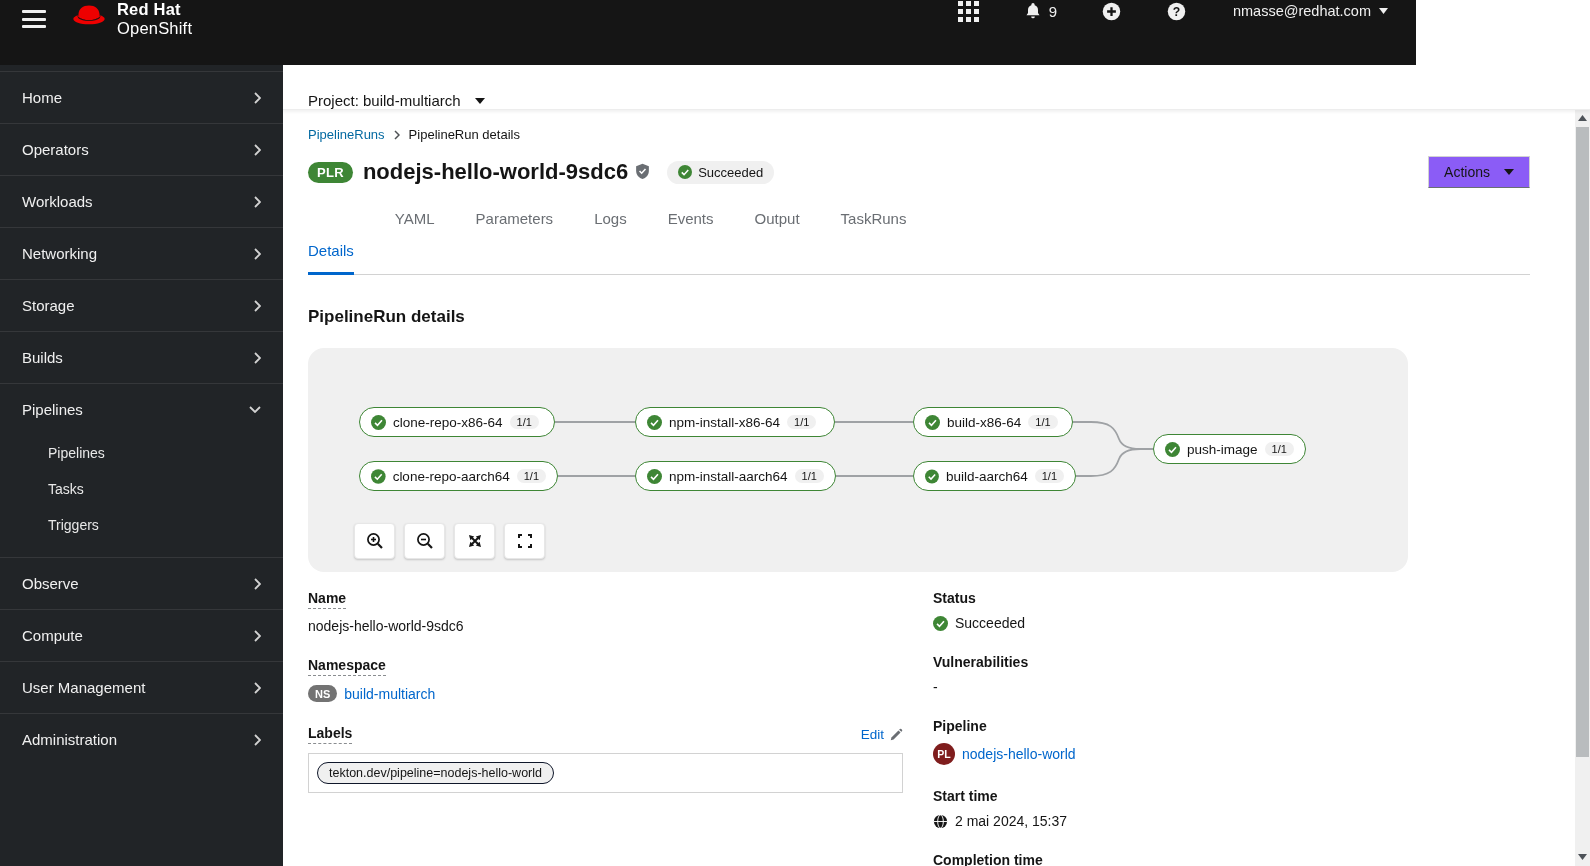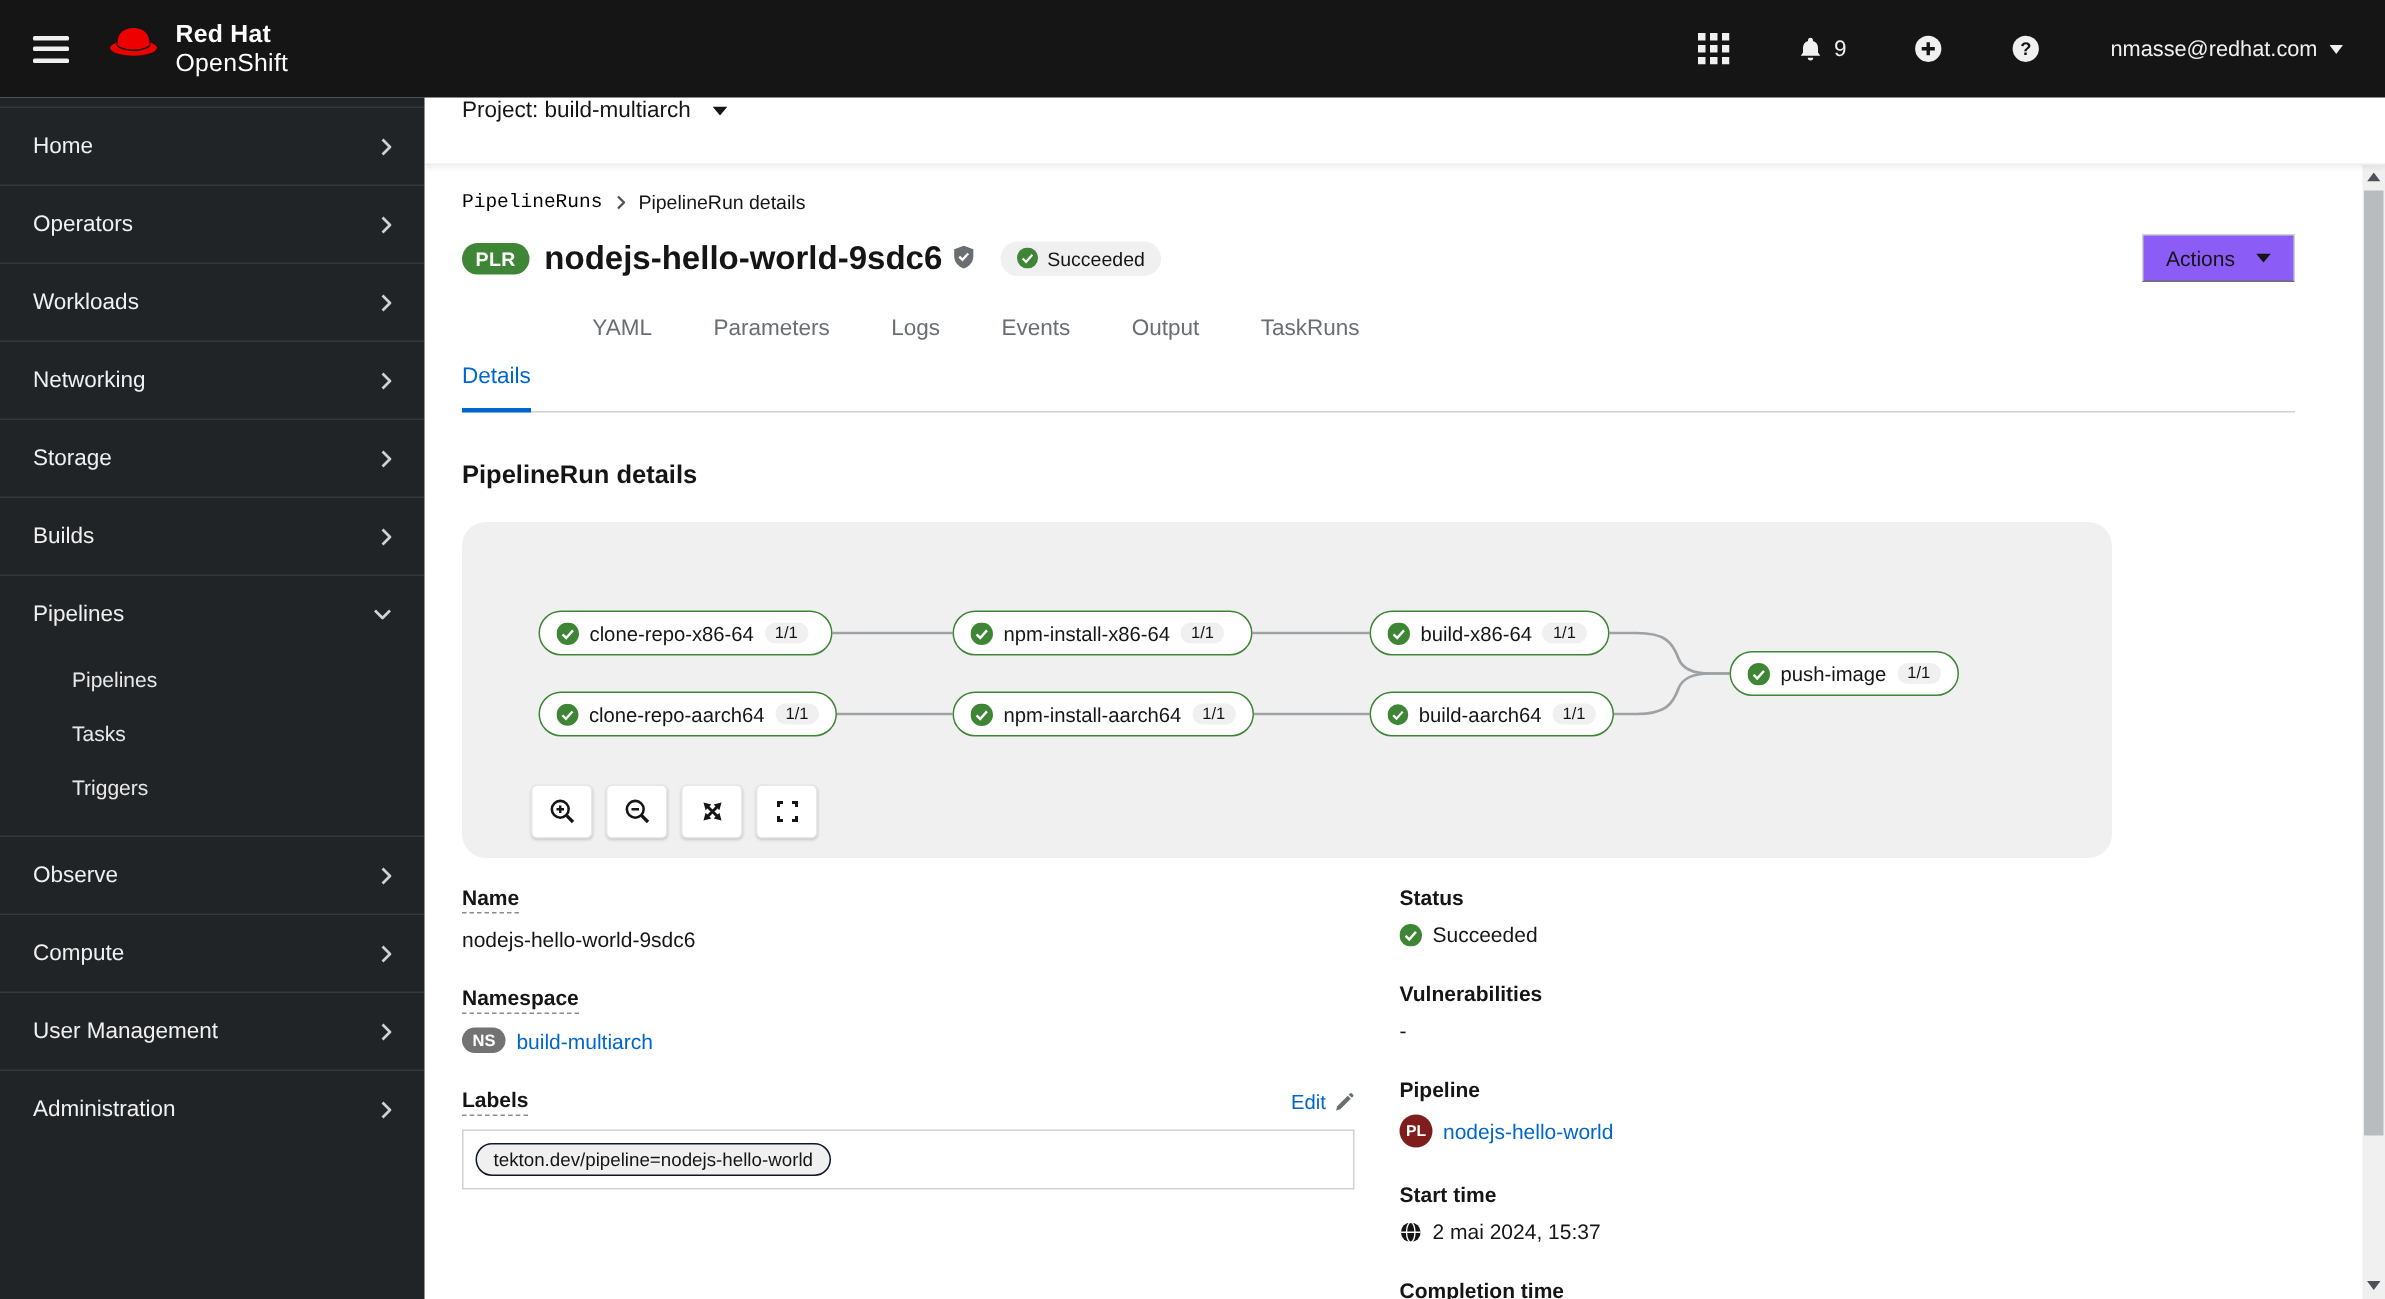--- a/index.html
+++ b/index.html
@@ -1,21 +1,21 @@
 <!DOCTYPE html>
 <html><head>
 <meta charset="utf-8">
 <style>
   * { margin:0; padding:0; box-sizing:border-box; }
   html,body { width:1590px; height:866px; overflow:hidden; background:#fff;
     font-family:"Liberation Sans", sans-serif; color:#151515; }
 
   
-  .masthead { position:absolute; left:0; top:0; width:1590px; height:65px;
-    background:#151515; display:flex; align-items:center; justify-content:space-between; z-index:30; }
+  .masthead { position:absolute; left:0; top:0; width:1416px; height:65px;
+    background:#151515; display:flex; align-items:flex-start; justify-content:space-between; z-index:30; }
   .mh-left { display:flex; align-items:center; }
   .hamburger { width:24px; height:18px; margin:0 24px 0 22px; display:flex; flex-direction:column;
     justify-content:space-between; cursor:pointer; }
   .hamburger span { display:block; height:3px; background:#f0f0f0; border-radius:1px; }
   .brand { display:flex; align-items:center; gap:9px; cursor:pointer; }
   .brand-text { color:#fff; font-size:16.5px; line-height:19px; letter-spacing:.2px; }
   .brand-text b { font-weight:700; }
   .mh-right { display:flex; align-items:center; margin-right:28px; }
   .mh-icon { display:flex; align-items:center; gap:6px; margin-left:44px; cursor:pointer; }
   .mh-count { color:#f0f0f0; font-size:15px; }
@@ -29,27 +29,27 @@
   .persp .caret { margin-left:auto; }
   .nav { list-style:none; margin-top:6px; }
   .nav-item { display:flex; align-items:center; justify-content:space-between;
     padding:17px 22px; color:#f0f0f0; font-size:15px; border-top:1px solid rgba(255,255,255,.09);
     cursor:pointer; }
   .nav-sub { list-style:none; padding:0 0 14px 0; }
   .nav-sub li { padding:10px 22px 10px 48px; color:#e8e8e8; font-size:14px; cursor:pointer; }
 
   
   .main { position:absolute; left:283px; top:65px; right:0; bottom:0; background:#fff; overflow:hidden; }
-  .projectbar { height:45px; display:flex; align-items:flex-start; padding-left:25px;
+  .projectbar { height:45px; display:flex; align-items:flex-end; padding-left:25px;
     border-bottom:1px solid #ededed; box-shadow:0 2px 3px rgba(0,0,0,.06); position:relative; z-index:5; }
   .project-sel { display:flex; align-items:center; gap:14px; font-size:15px; cursor:pointer; }
 
   .content { padding:17px 60px 0 25px; }
   .breadcrumb { font-size:13px; display:flex; align-items:center; gap:9px; }
-  .bc-link { color:#000000; cursor:pointer;font-family:Liberation Mono, monospace; }
+  .bc-link { color:#0369a1; cursor:pointer; }
   .bc-sep { color:#4f5255; font-size:11px; }
   .bc-current { color:#151515; }
 
   .titlerow { display:flex; align-items:center; margin-top:14px; }
   .res-badge { background:#3e8635; color:#fff; font-size:13px; font-weight:700;
     padding:3px 9px; border-radius:20px; letter-spacing:.3px; }
   .page-title { font-size:22px; font-weight:600; margin-left:10px; }
   .shield { margin-left:6px; margin-top:3px; }
   .status-pill { display:flex; align-items:center; gap:6px; background:#f0f0f0; border-radius:14px;
     padding:4px 11px; font-size:13px; margin-left:16px; }

